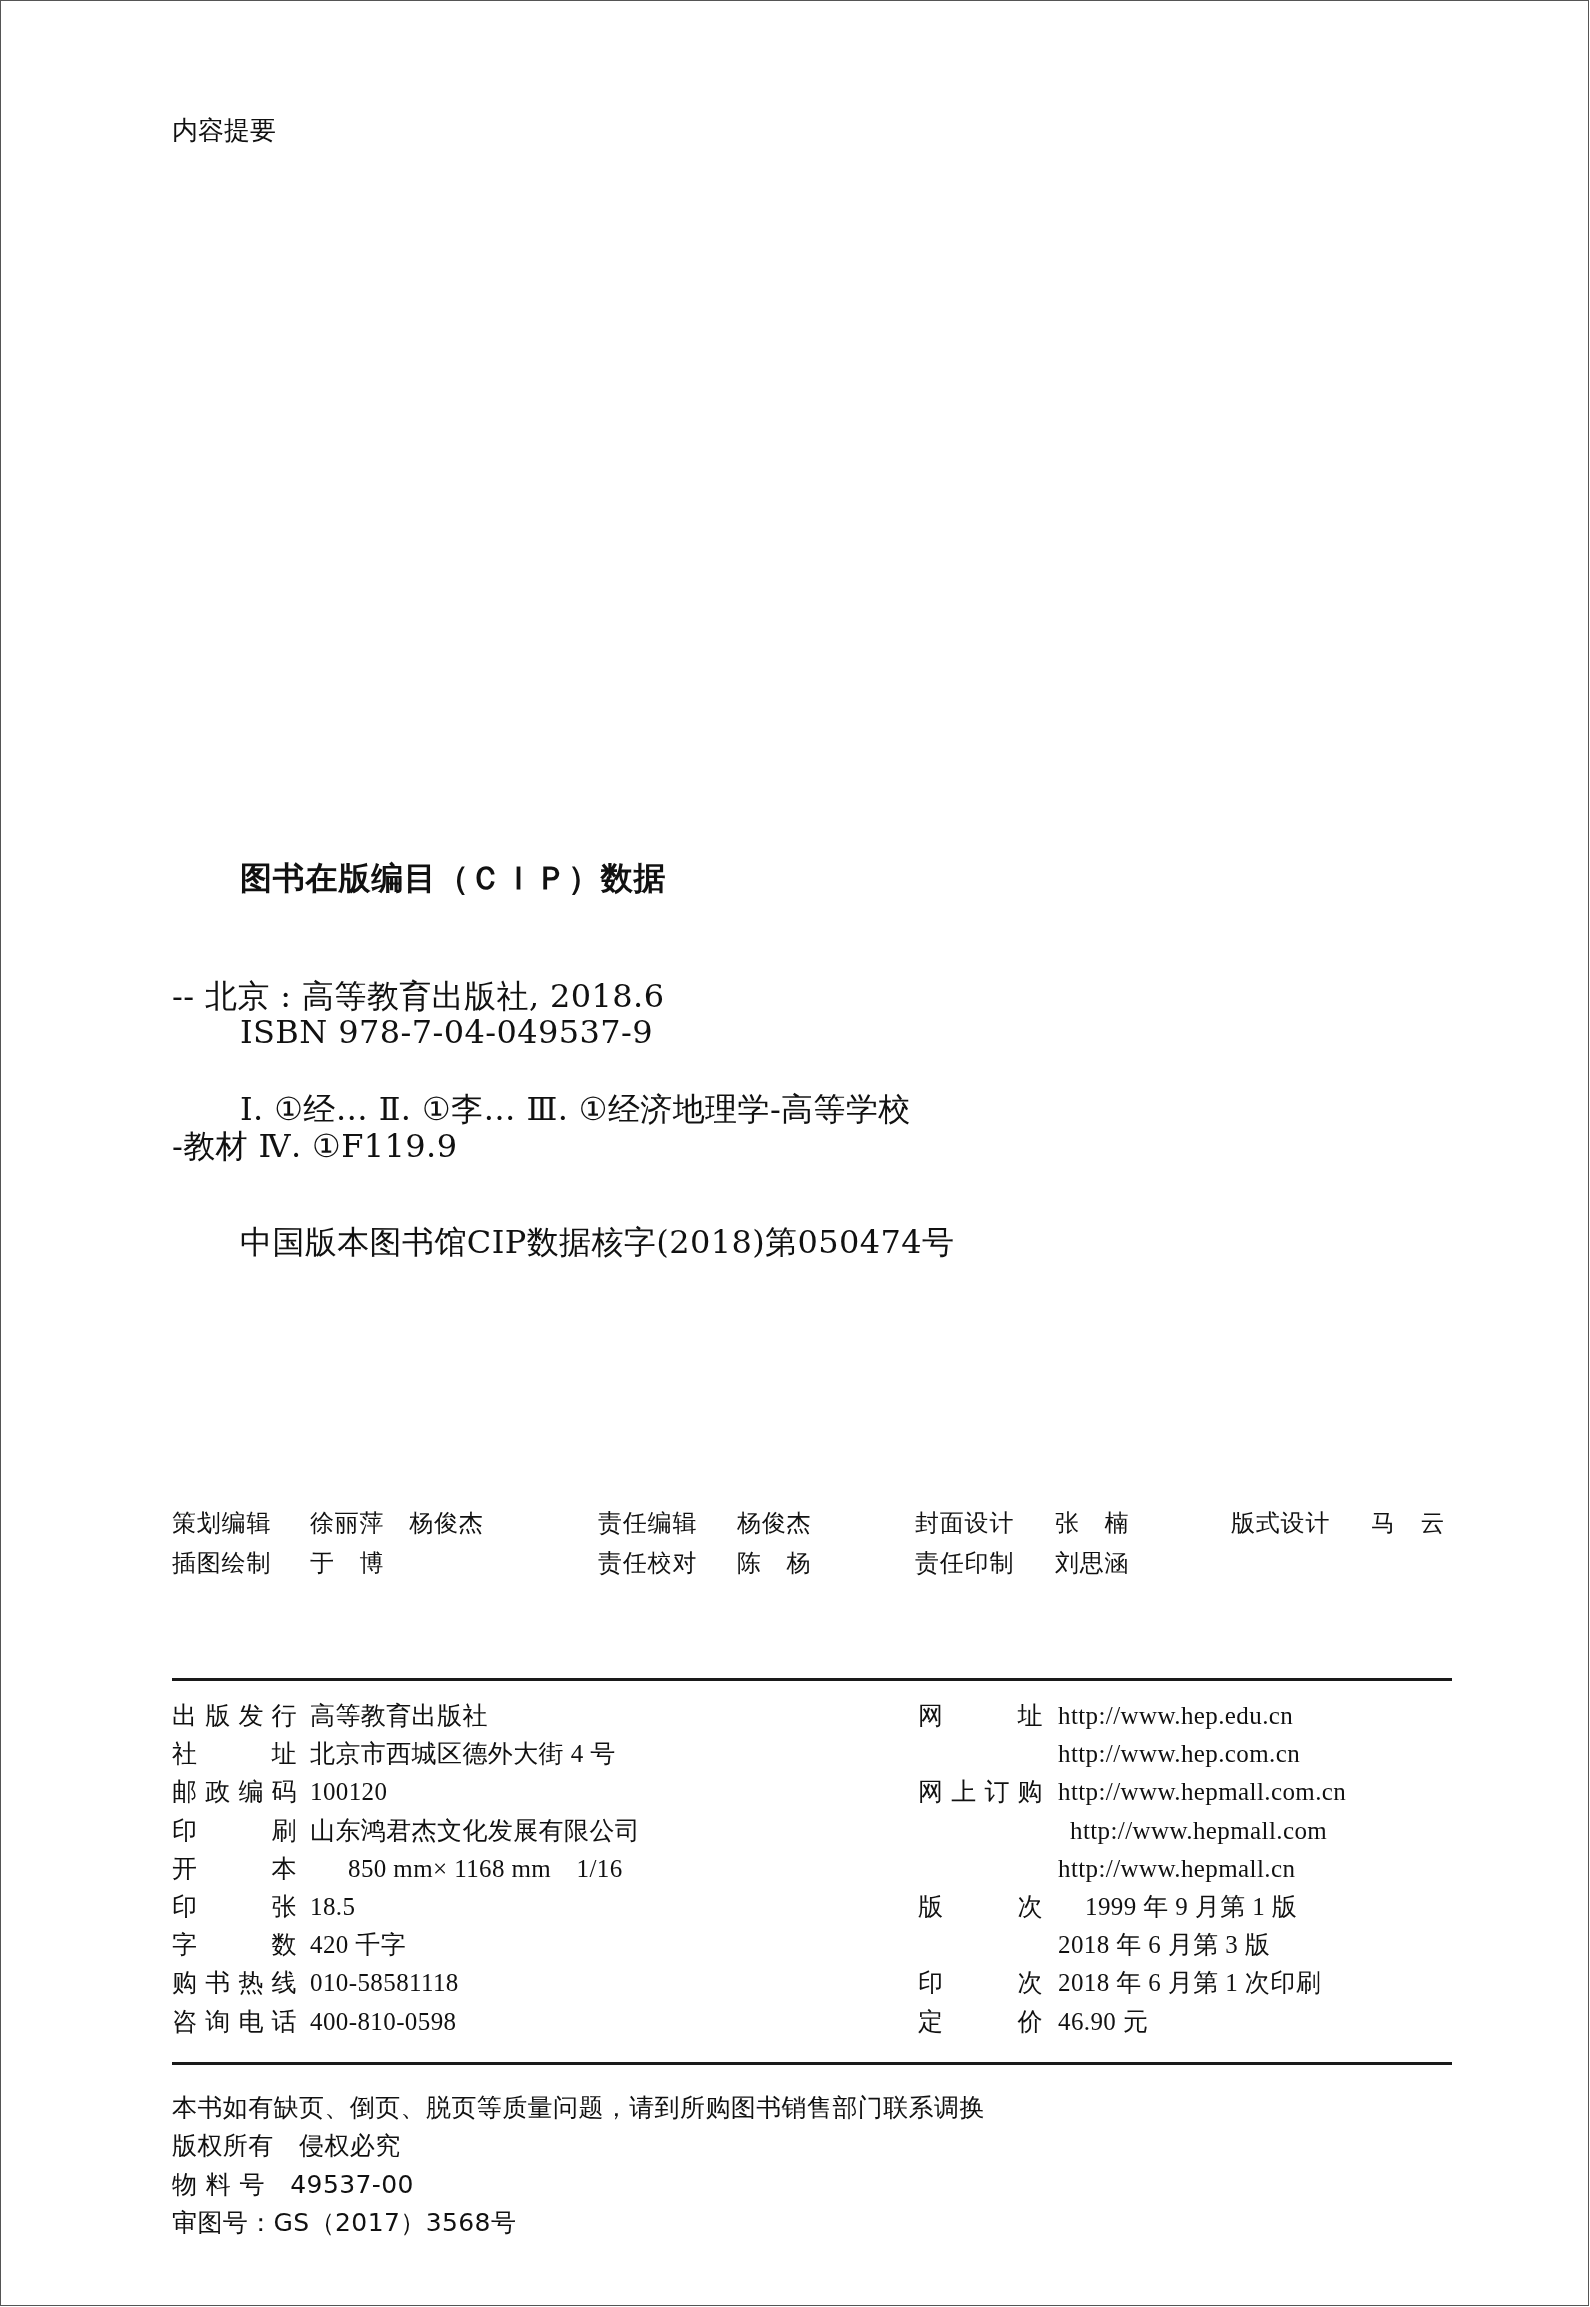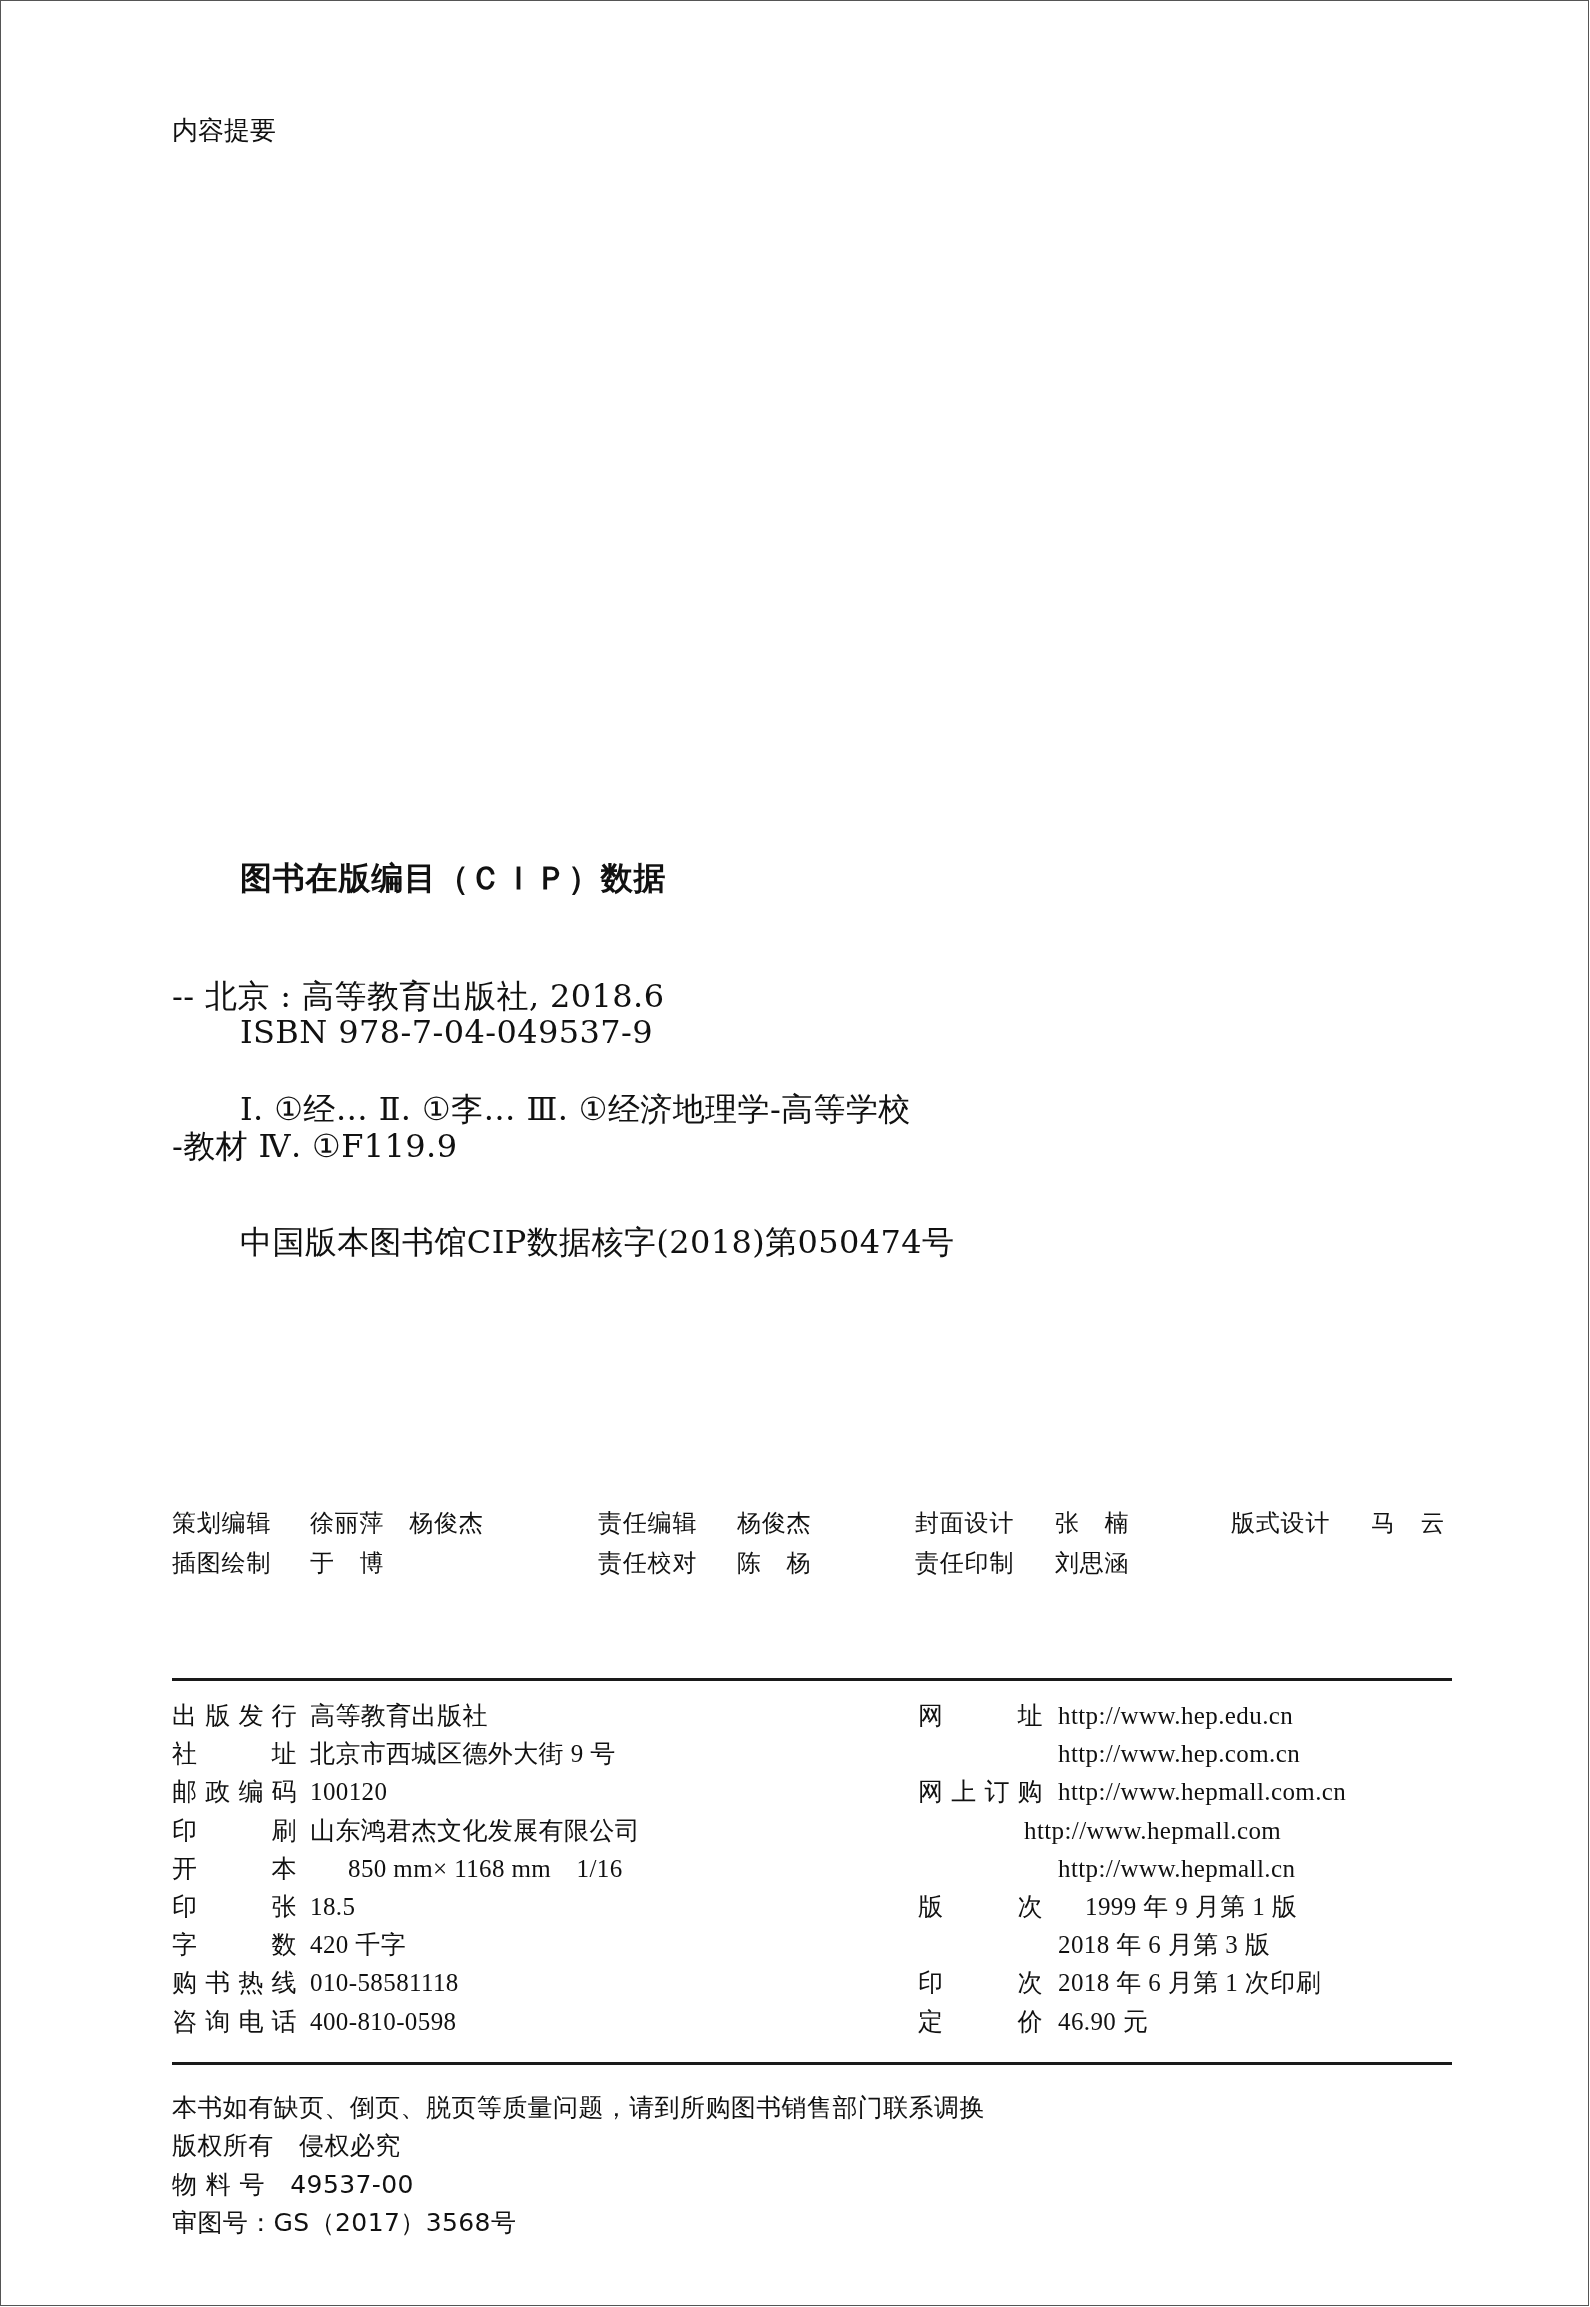--- a/index.html
+++ b/index.html
@@ -66,21 +66,21 @@
         <span>出</span>
         <span>版</span>
         <span>发</span>
         <span>行</span>
       </div>
       <div class="abs info info-value" style="left: 309px; top: 1698px;">高等教育出版社</div>
       <div class="abs info info-label" style="left: 171px; top: 1736px;">
         <span>社</span>
         <span>址</span>
       </div>
-      <div class="abs info info-value" style="left: 309px; top: 1736px;">北京市西城区德外大街 9 号</div>
+      <div class="abs info info-value" style="left: 309px; top: 1736px;">北京市西城区德外大街 4 号</div>
       <div class="abs info info-label" style="left: 171px; top: 1774px;">
         <span>邮</span>
         <span>政</span>
         <span>编</span>
         <span>码</span>
       </div>
       <div class="abs info info-value" style="left: 309px; top: 1774px;">100120</div>
       <div class="abs info info-label" style="left: 171px; top: 1813px;">
         <span>印</span>
         <span>刷</span>
@@ -126,21 +126,21 @@
       <div class="abs info info-label" style="left: 917px; top: 1736px;"></div>
       <div class="abs info info-value" style="left: 1057px; top: 1736px;">http://www.hep.com.cn</div>
       <div class="abs info info-label" style="left: 917px; top: 1774px;">
         <span>网</span>
         <span>上</span>
         <span>订</span>
         <span>购</span>
       </div>
       <div class="abs info info-value" style="left: 1057px; top: 1774px;">http://www.hepmall.com.cn</div>
       <div class="abs info info-label" style="left: 917px; top: 1813px;"></div>
-      <div class="abs info info-value" style="left: 1023px; top: 1813px;">http://www.hepmall.com</div>
+      <div class="abs info info-value" style="left: 1069px; top: 1813px;">http://www.hepmall.com</div>
       <div class="abs info info-label" style="left: 917px; top: 1851px;"></div>
       <div class="abs info info-value" style="left: 1057px; top: 1851px;">http://www.hepmall.cn</div>
       <div class="abs info info-label" style="left: 917px; top: 1889px;">
         <span>版</span>
         <span>次</span>
       </div>
       <div class="abs info info-value" style="left: 1084px; top: 1889px;">1999 年 9 月第 1 版</div>
       <div class="abs info info-label" style="left: 917px; top: 1927px;"></div>
       <div class="abs info info-value" style="left: 1057px; top: 1927px;">2018 年 6 月第 3 版</div>
       <div class="abs info info-label" style="left: 917px; top: 1965px;">

